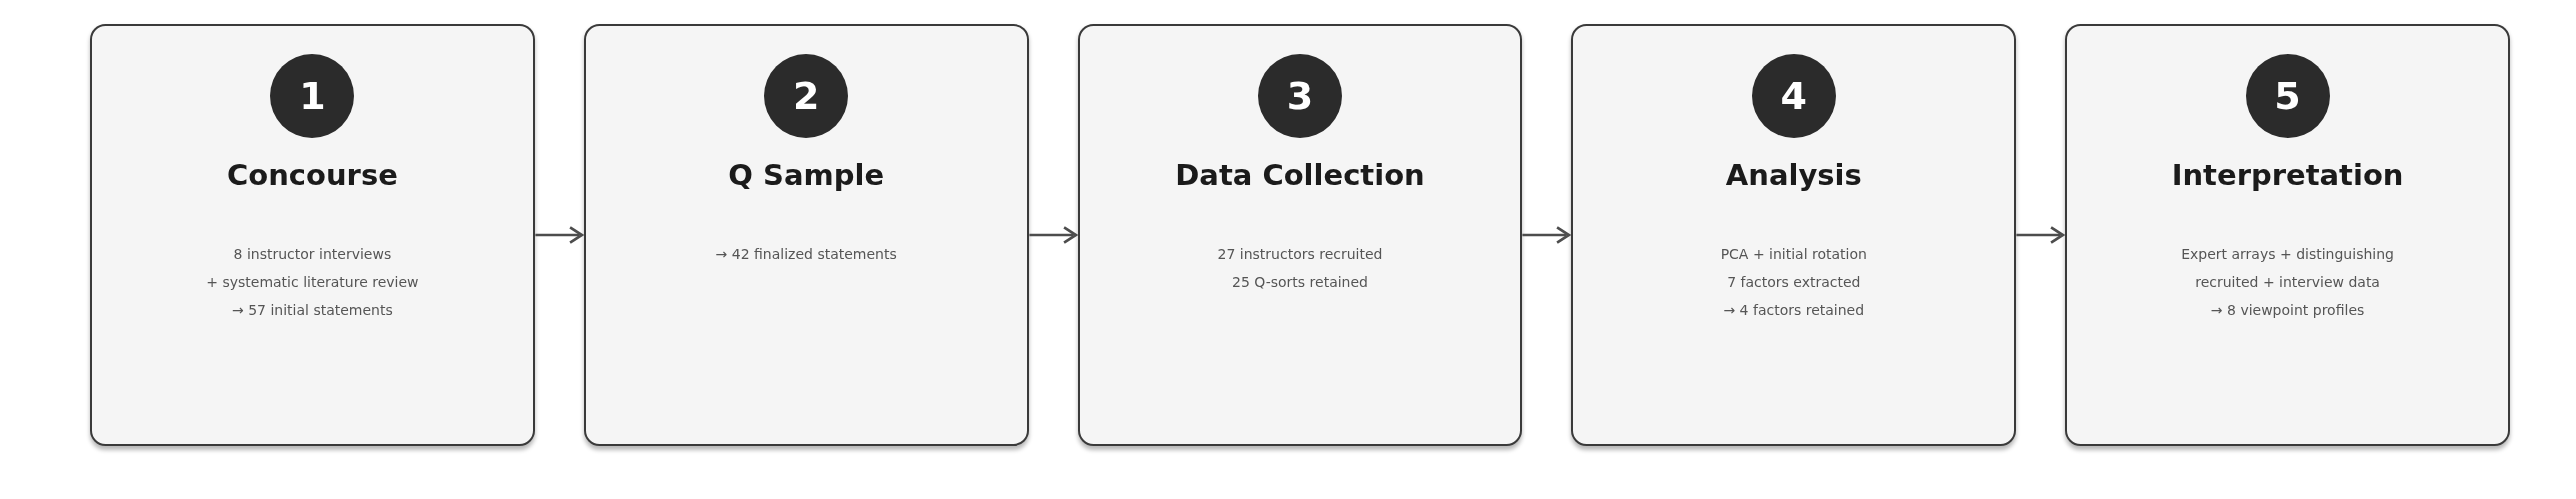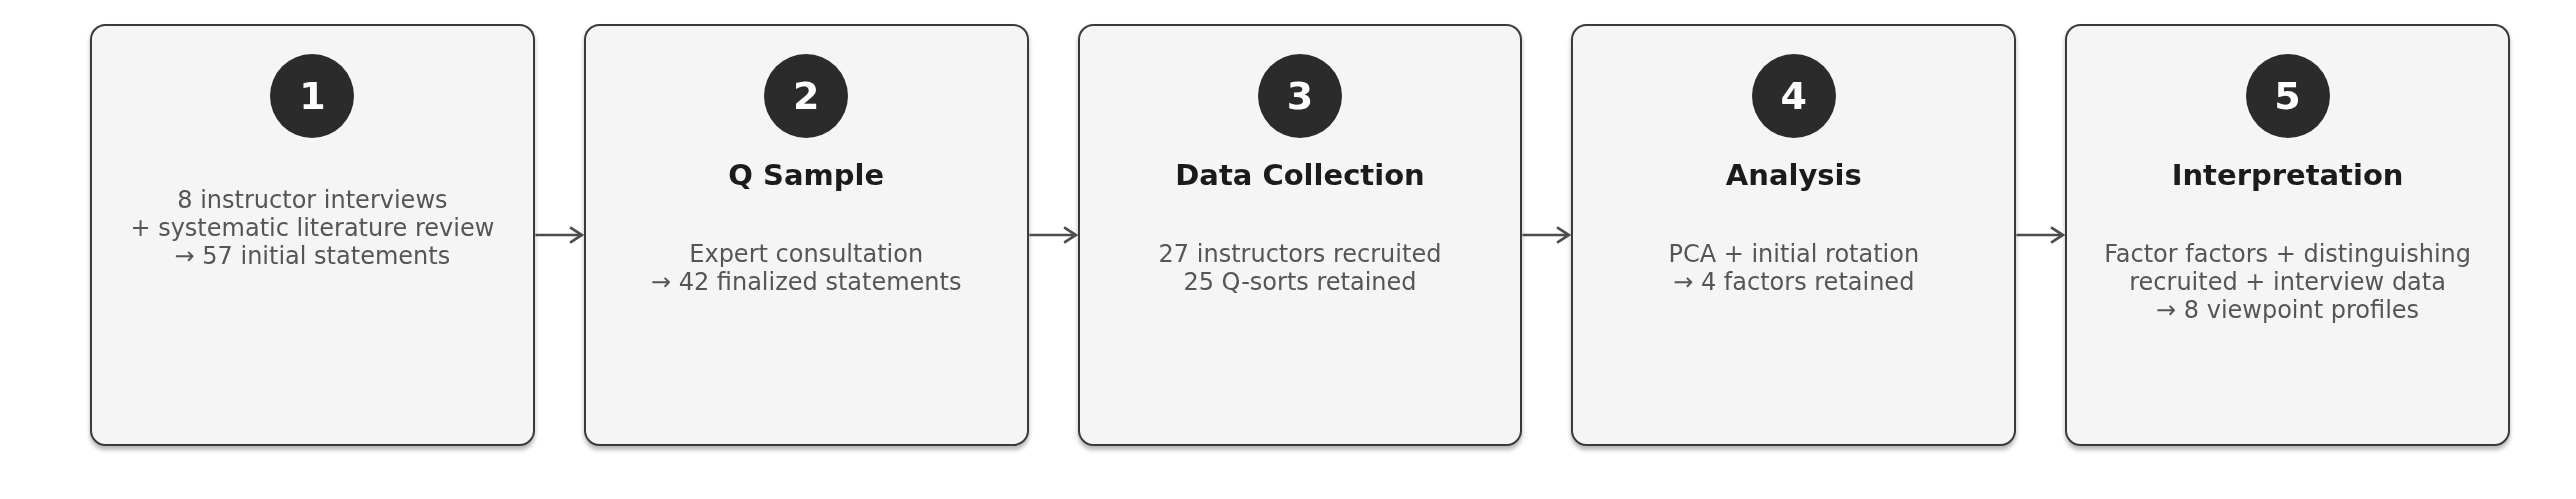--- a/index.html
+++ b/index.html
@@ -64,21 +64,21 @@
   }
   .title {
     margin-top: 19.7px;
     font-size: 29px;
     font-weight: bold;
     color: var(--title-text);
     line-height: 34px;
   }
   .body {
     margin-top: 48px;
-    font-size: 24px;
+    font-size: 14px;
     color: var(--body-text);
     line-height: 28px;
   }
   .connector {
     width: 49px;
     flex: 0 0 49px;
     position: relative;
   }
   .connector svg {
     position: absolute;
@@ -91,41 +91,41 @@
 </head>
 <body>
 
 <div class="canvas">
   <div class="flow">
 
     <div class="step-box">
       <div class="badge">
         <span>1</span>
       </div>
+      <div class="title">Concourse</div>
       <div class="body">
         <div>8 instructor interviews</div>
         <div>+ systematic literature review</div>
         <div>→ 57 initial statements</div>
       </div>
     </div>
 
     <div class="connector">
       <svg width="49" height="22" viewBox="0 0 57 26">
         <line x1="0" y1="13" x2="52" y2="13" stroke="#4d4d4d" stroke-width="3.2"></line>
         <polyline points="41,4 55,13 41,22" fill="none" stroke="#4d4d4d" stroke-width="3.2"></polyline>
       </svg>
     </div>
 
     <div class="step-box">
       <div class="badge">
         <span>2</span>
       </div>
       <div class="title">Q Sample</div>
       <div class="body">
-        <div>Expert consultation</div>
         <div>→ 42 finalized statements</div>
       </div>
     </div>
 
     <div class="connector">
       <svg width="49" height="22" viewBox="0 0 57 26">
         <line x1="0" y1="13" x2="52" y2="13" stroke="#4d4d4d" stroke-width="3.2"></line>
         <polyline points="41,4 55,13 41,22" fill="none" stroke="#4d4d4d" stroke-width="3.2"></polyline>
       </svg>
     </div>
@@ -148,38 +148,39 @@
       </svg>
     </div>
 
     <div class="step-box">
       <div class="badge">
         <span>4</span>
       </div>
       <div class="title">Analysis</div>
       <div class="body">
         <div>PCA + initial rotation</div>
+        <div>7 factors extracted</div>
         <div>→ 4 factors retained</div>
       </div>
     </div>
 
     <div class="connector">
       <svg width="49" height="22" viewBox="0 0 57 26">
         <line x1="0" y1="13" x2="52" y2="13" stroke="#4d4d4d" stroke-width="3.2"></line>
         <polyline points="41,4 55,13 41,22" fill="none" stroke="#4d4d4d" stroke-width="3.2"></polyline>
       </svg>
     </div>
 
     <div class="step-box">
       <div class="badge">
         <span>5</span>
       </div>
       <div class="title">Interpretation</div>
       <div class="body">
-        <div>Factor factors + distinguishing</div>
+        <div>Expert arrays + distinguishing</div>
         <div>recruited + interview data</div>
         <div>→ 8 viewpoint profiles</div>
       </div>
     </div>
 
   </div>
 </div>
 
 
 </body></html>

